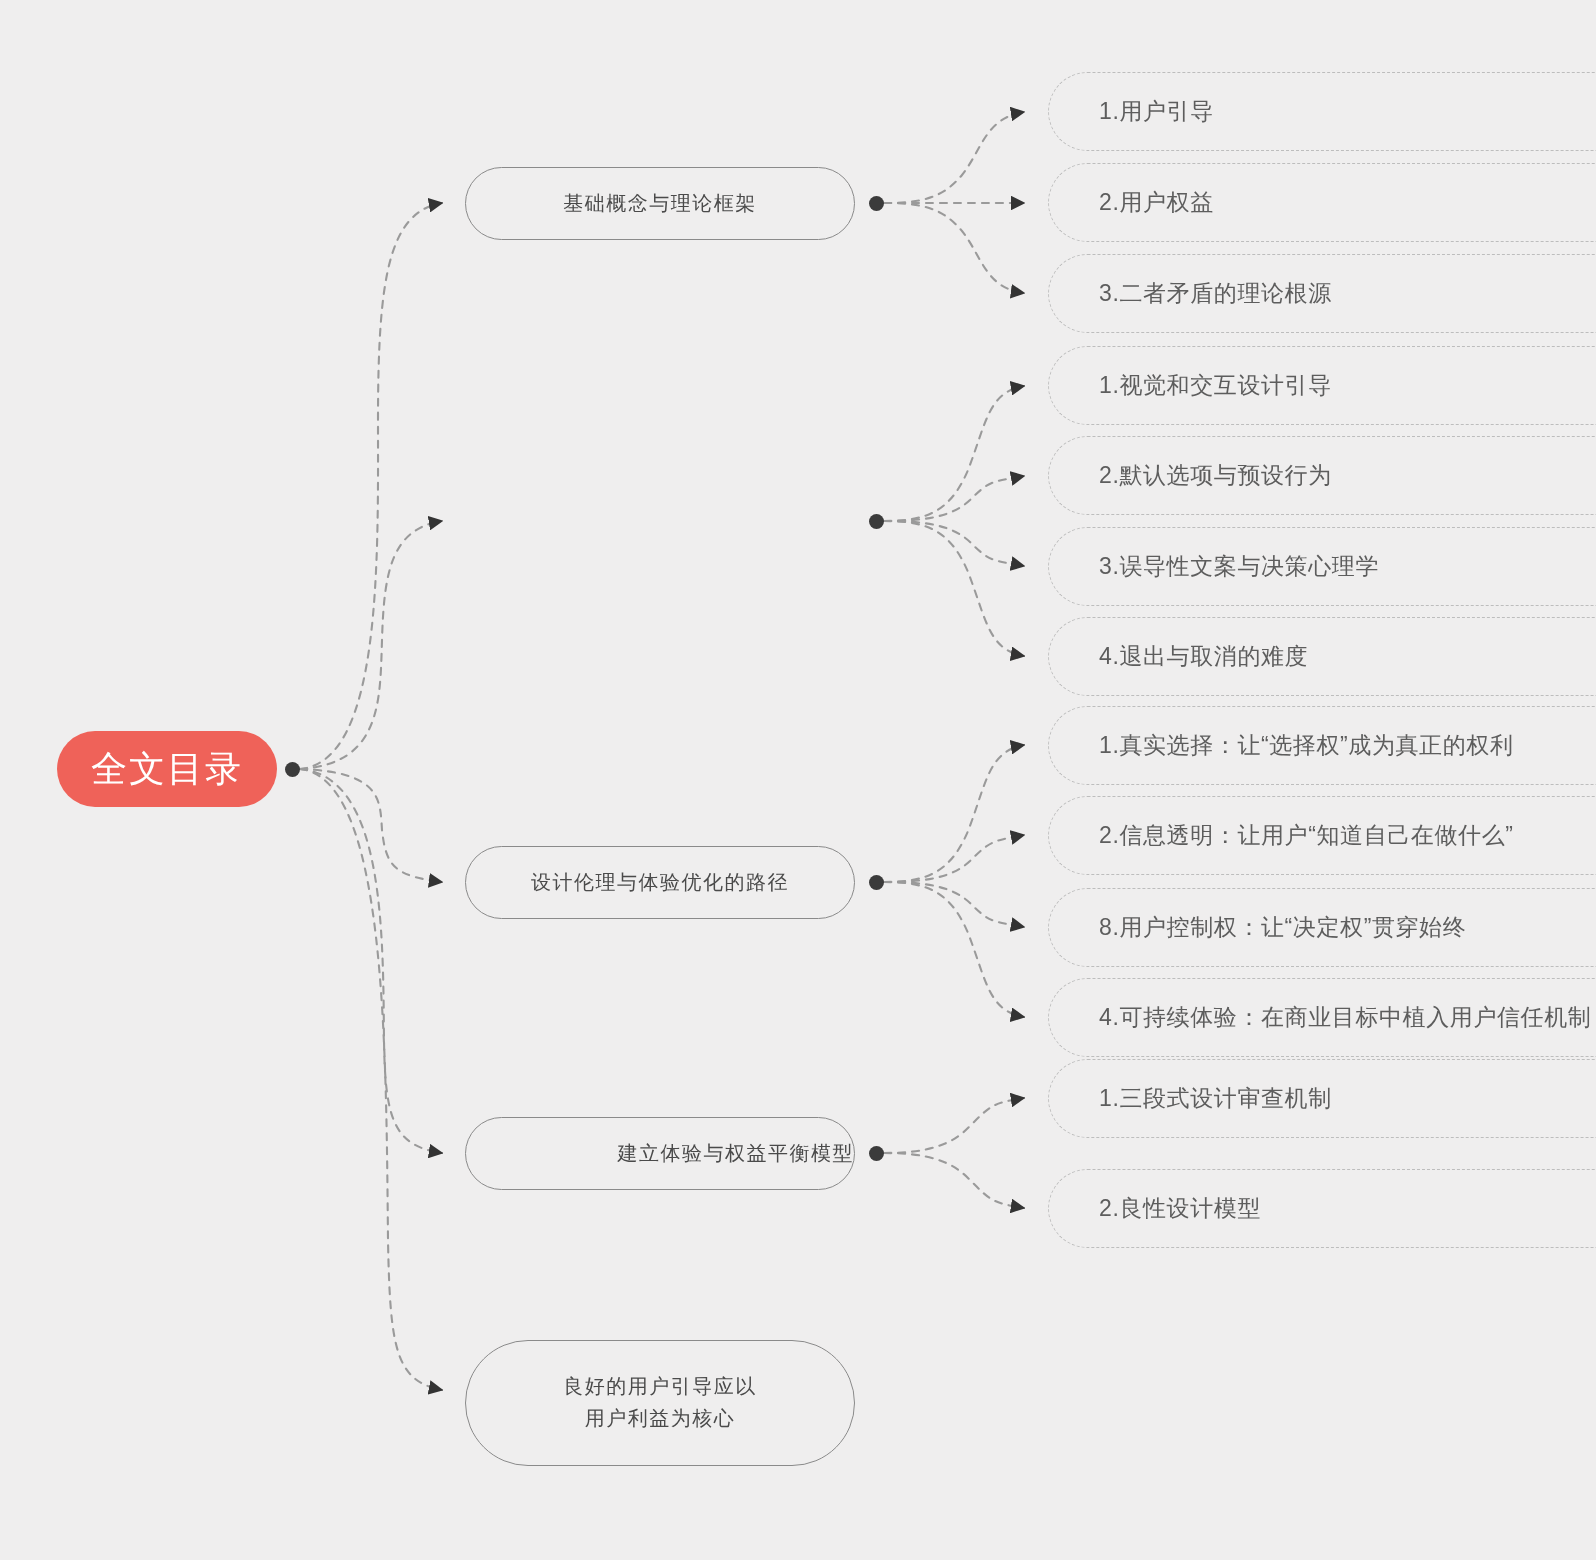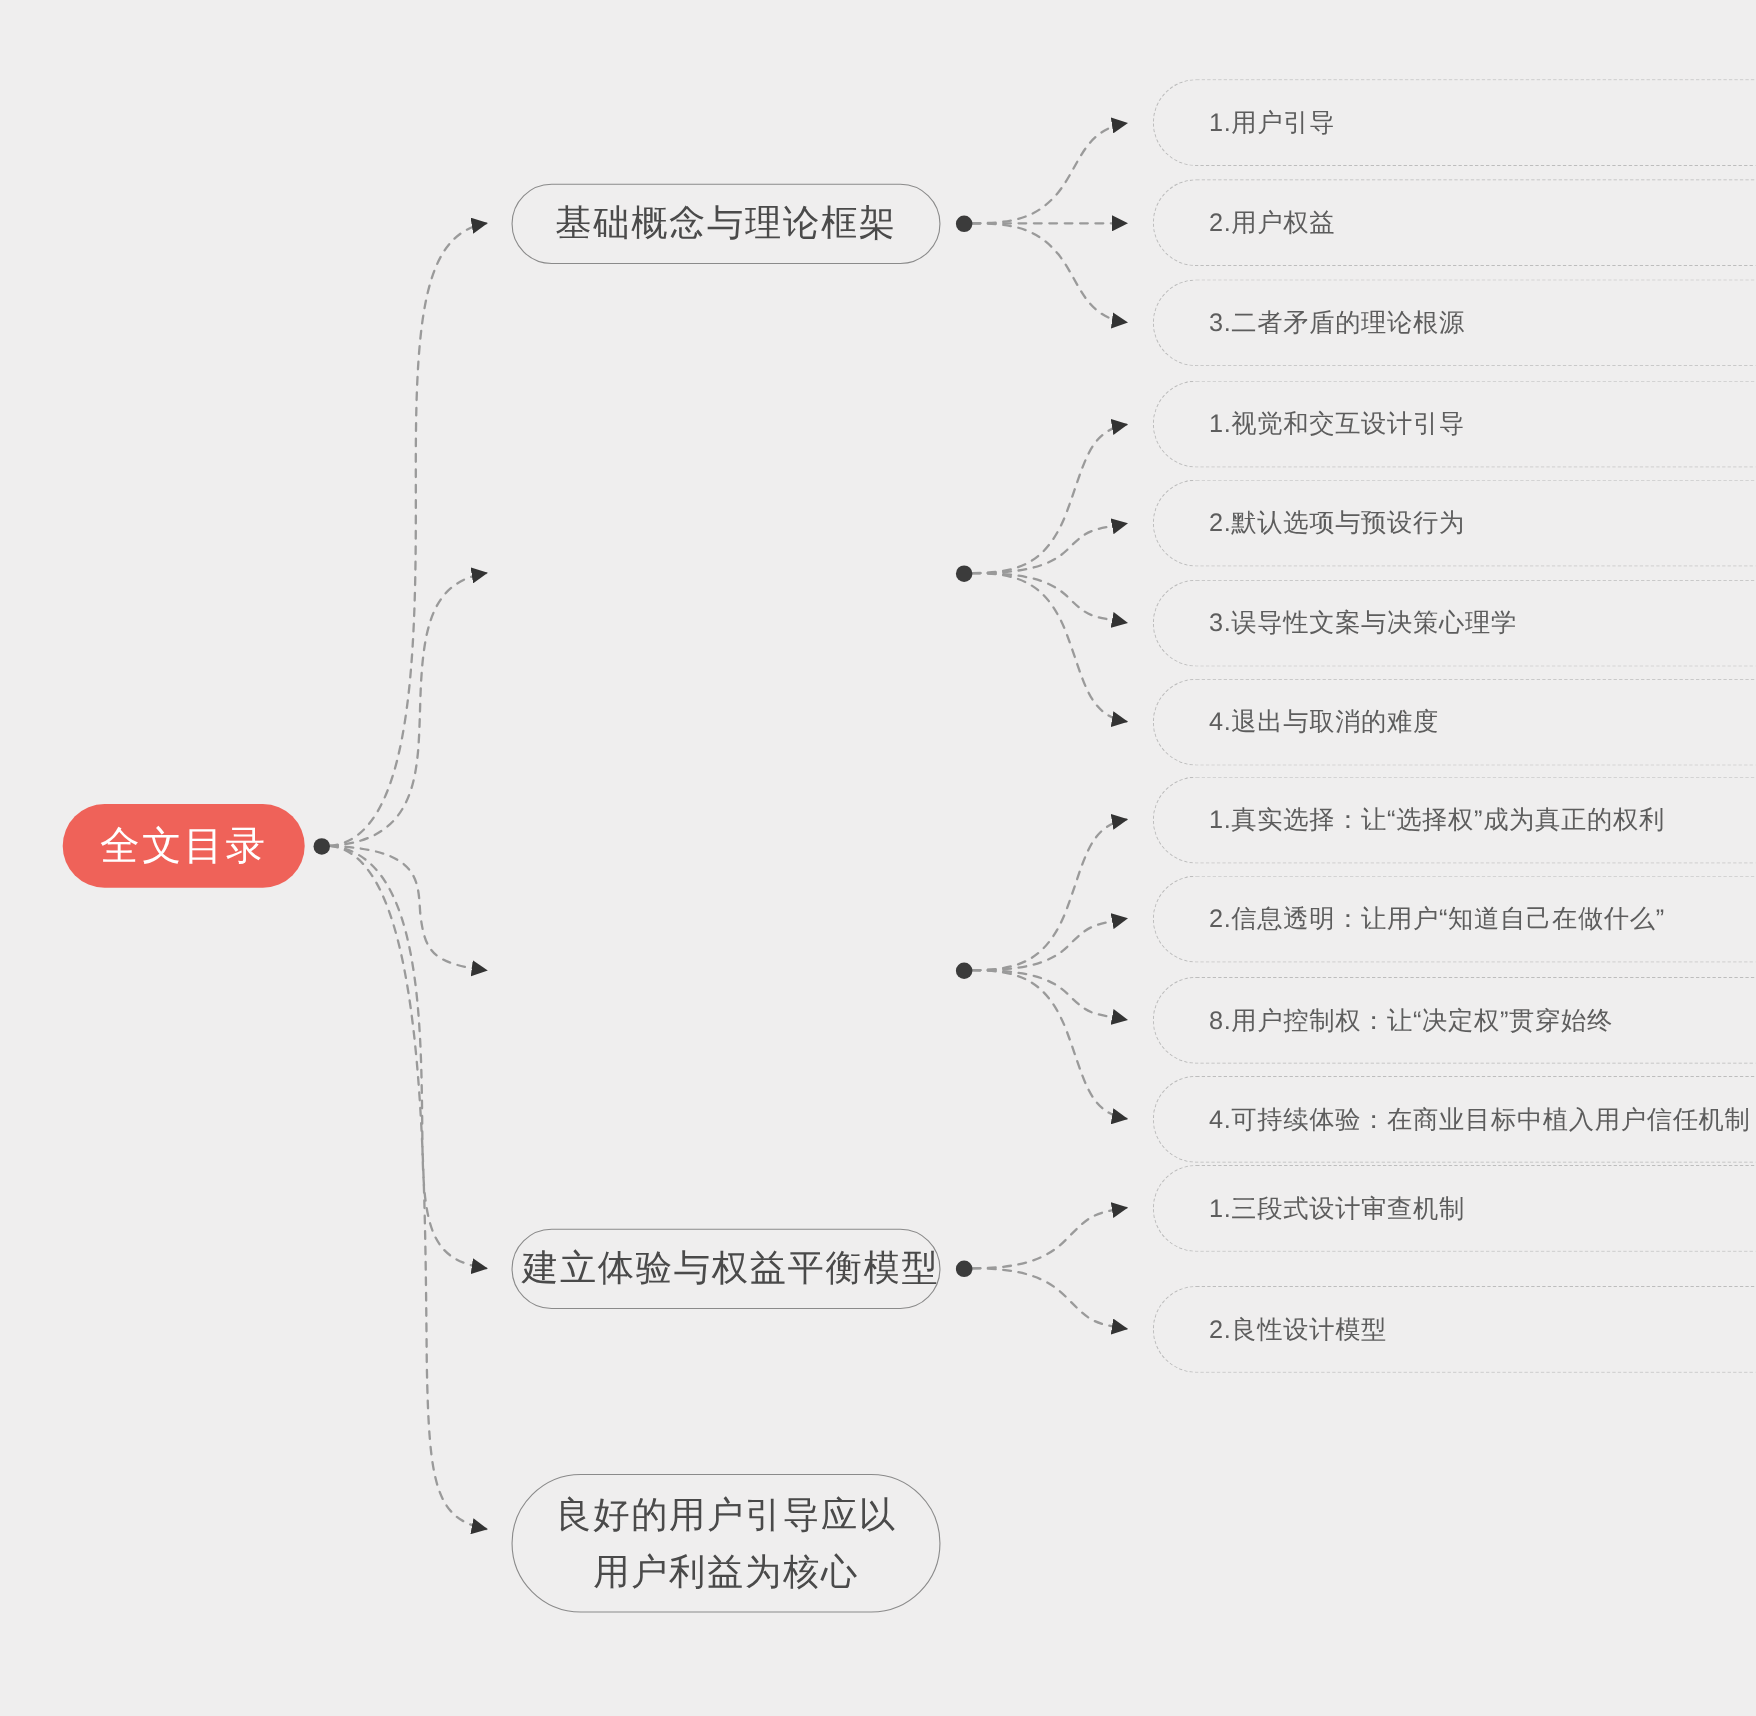--- a/index.html
+++ b/index.html
@@ -46,21 +46,21 @@
 
   
   .branch-node {
     position: absolute;
     left: 465px;
     width: 390px;
     border: 1.4px solid #8a8a8a;
     border-radius: 40px;
     background: transparent;
     color: #4a4a4a;
-    font-size: 33px;
+    font-size: 20px;
     letter-spacing: 1.5px;
     display: flex;
     align-items: center;
     justify-content: center;
     text-align: center;
     box-sizing: border-box;
   }
   .branch-node.single {
     height: 73px;
   }
@@ -155,20 +155,23 @@
   <div class="hub-dot" style="left:869px; top:875px;"></div>
   <div class="hub-dot" style="left:869px; top:1146px;"></div>
 
   <div class="root-node">
     <span>全文目录</span>
   </div>
 
   <div class="branch-node single" style="top:167px;">
     <span>基础概念与理论框架</span>
   </div>
+  <div class="branch-node single" style="top:846px;">
+    <span>设计伦理与体验优化的路径</span>
+  </div>
   <div class="branch-node single" style="top:1117px;justify-content:flex-end;">
     <span>建立体验与权益平衡模型</span>
   </div>
   <div class="branch-node double" style="top:1327px;margin-top:13px;">
     <span class="multiline" style="white-space:pre-line;">良好的用户引导应以
 用户利益为核心</span>
   </div>
 
   <div class="leaf-node" style="top:72px;">
     <span>1.用户引导</span>

